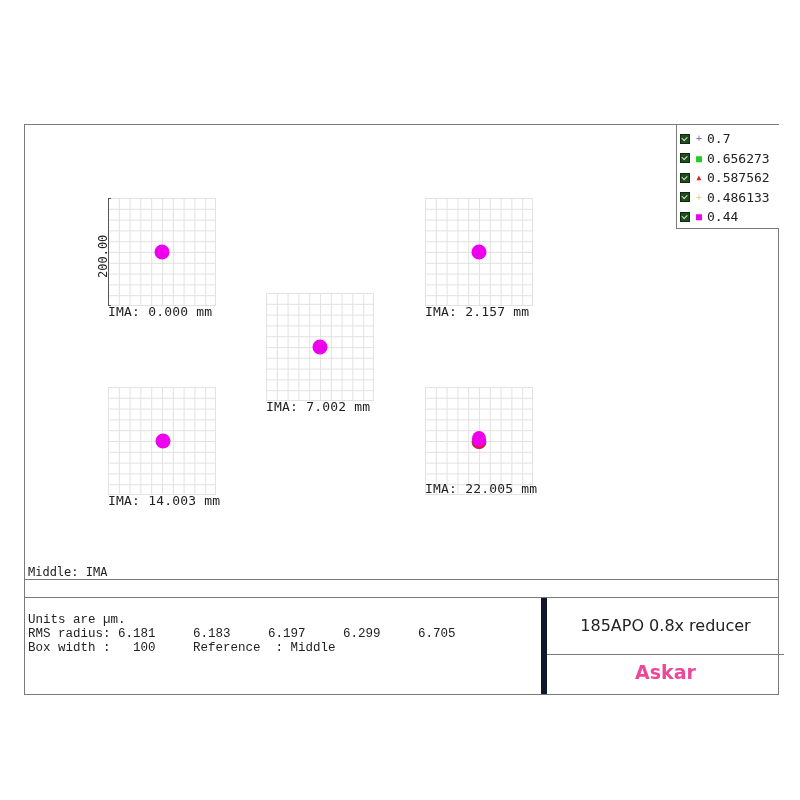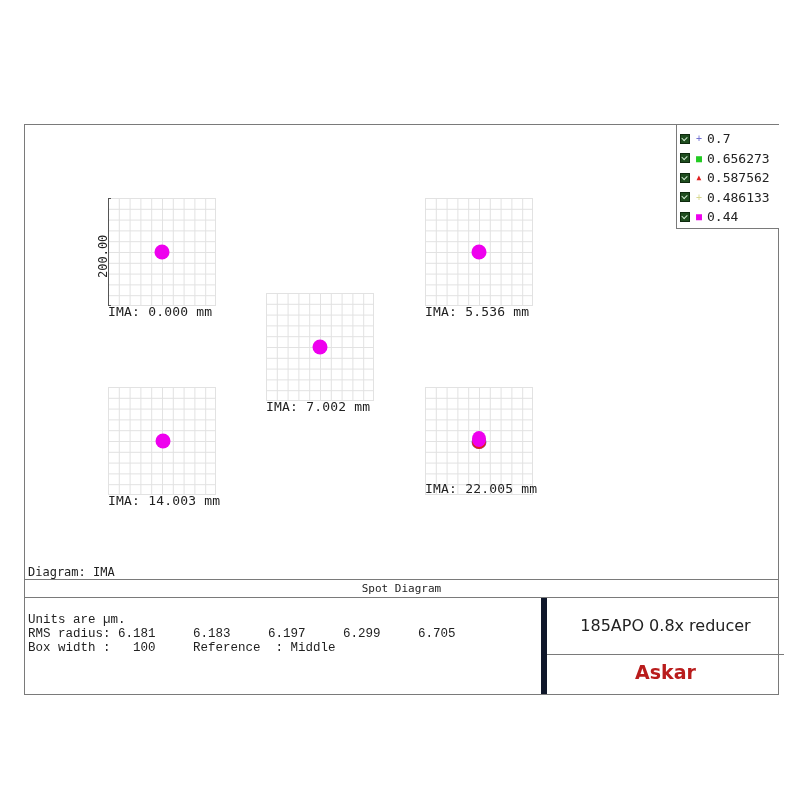--- a/index.html
+++ b/index.html
@@ -16,21 +16,21 @@
   .legend-check:after { content:""; position:absolute; left:1px; top:1px; width:4px; height:3px; border-left:1px solid #cfe8cf; border-bottom:1px solid #cfe8cf; transform:rotate(-45deg); }
   .legend-sym { width:10px; font-size:10px; text-align:center; margin-right:3px; }
   .surface { position:absolute; left:3px; top:440px; font-size:12px; }
   .hline { position:absolute; left:0; width:753px; height:1px; background:#7a7a7a; }
   .title-bar { position:absolute; left:0; top:455px; width:753px; height:17px; font-size:11px; text-align:center; line-height:17px; }
   .info { position:absolute; left:3px; top:488px; font-family:"Liberation Mono", monospace; font-size:12.5px; line-height:14px; }
   .info-row { white-space:pre; }
   .right-box { position:absolute; left:516px; top:473px; width:237px; height:96px; border-left:6px solid #0f172a; }
   .product { position:absolute; left:0; top:0; width:237px; height:56px; font-family:"DejaVu Sans", sans-serif; font-size:16px; text-align:center; line-height:56px; color:#222; }
   .brand-sep { position:absolute; left:0; top:56px; width:237px; height:1px; background:#7a7a7a; }
-  .brand { position:absolute; left:0; top:57px; width:237px; height:38px; font-family:"DejaVu Sans", sans-serif; font-size:19px; font-weight:bold; text-align:center; line-height:34px; color:#b91c1c; }
+  .brand { position:absolute; left:0; top:57px; width:237px; height:38px; font-family:"DejaVu Sans", sans-serif; font-size:19px; font-weight:bold; text-align:center; line-height:34px; color:#ec4899; }
 </style>
 </head>
 <body>
 
 <div class="frame">
   <div class="plot">
 
     <div class="spot-box" style="left:83px;top:73px;">
       <svg width="108" height="108">
         <g stroke="#e2e2e2" stroke-width="1">
@@ -87,21 +87,21 @@
             <line x1="0" y1="43.7" x2="108" y2="43.7"></line>
             <line x1="0" y1="54.5" x2="108" y2="54.5"></line>
             <line x1="0" y1="65.3" x2="108" y2="65.3"></line>
             <line x1="0" y1="76.1" x2="108" y2="76.1"></line>
             <line x1="0" y1="86.9" x2="108" y2="86.9"></line>
             <line x1="0" y1="97.7" x2="108" y2="97.7"></line>
             <line x1="0" y1="107.5" x2="108" y2="107.5"></line>
         </g>
         <circle cx="54" cy="54" r="7.5" fill="#ee00ee"></circle>
       </svg>
-      <div class="spot-label" style="left:0px;top:106px;">IMA: 5.536 mm</div>
+      <div class="spot-label" style="left:0px;top:106px;">IMA: 2.157 mm</div>
     </div>
 
     <div class="spot-box" style="left:241px;top:168px;">
       <svg width="108" height="108">
         <g stroke="#e2e2e2" stroke-width="1">
           <line x1="0.5" y1="0" x2="0.5" y2="108"></line>
             <line x1="11.3" y1="0" x2="11.3" y2="108"></line>
             <line x1="22.1" y1="0" x2="22.1" y2="108"></line>
             <line x1="32.9" y1="0" x2="32.9" y2="108"></line>
             <line x1="43.7" y1="0" x2="43.7" y2="108"></line>
@@ -213,25 +213,24 @@
         <span class="legend-sym" style="color:#d8d890;">+</span>
         <span>0.486133</span>
       </div>
       <div class="legend-row">
         <span class="legend-check"></span>
         <span class="legend-sym" style="color:#ee00ee;">■</span>
         <span>0.44</span>
       </div>
     </div>
 
-    <div class="surface">Diagram: IMA</div>
+    <div class="surface">Middle: IMA</div>
   </div>
 
   <div class="hline" style="top:454px;"></div>
-  <div class="title-bar">Spot Diagram</div>
   <div class="hline" style="top:472px;"></div>
 
   <div class="info">
     <div class="info-row">Units are µm.</div>
     <div class="info-row">RMS radius: 6.181     6.183     6.197     6.299     6.705</div>
     <div class="info-row">Box width :   100     Reference  : Middle</div>
   </div>
 
   <div class="right-box">
     <div class="product">185APO 0.8x reducer</div>

